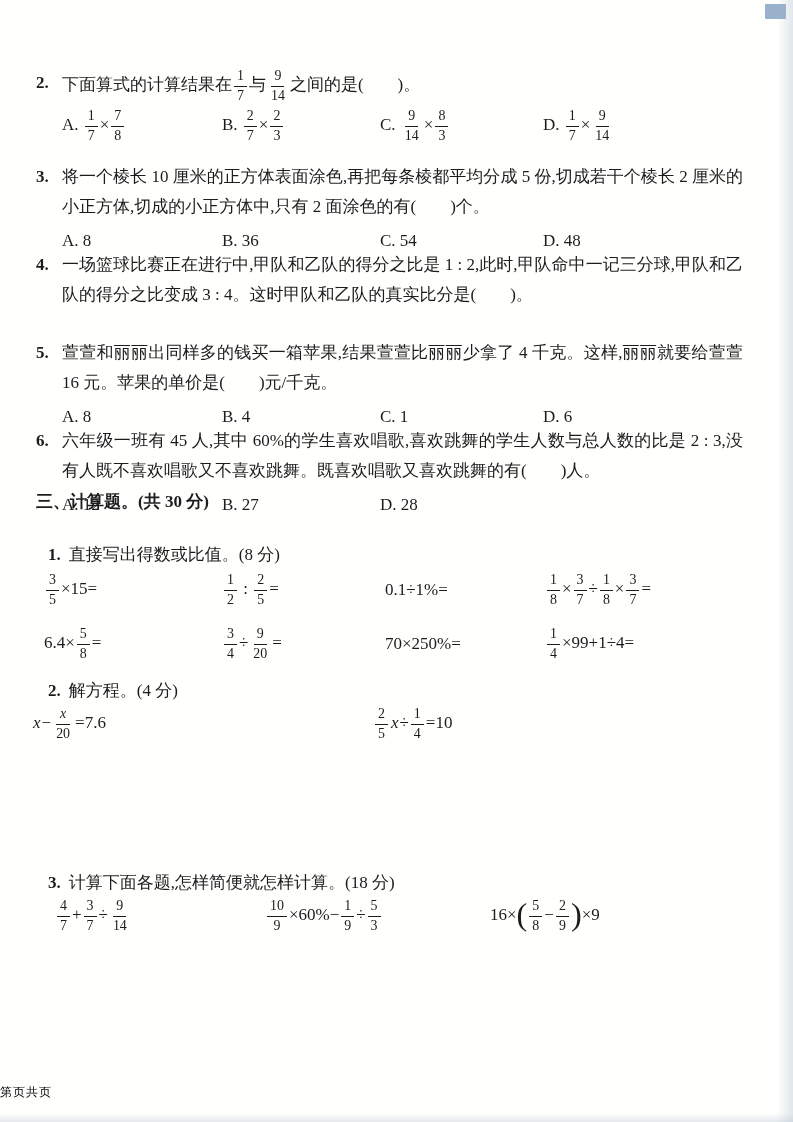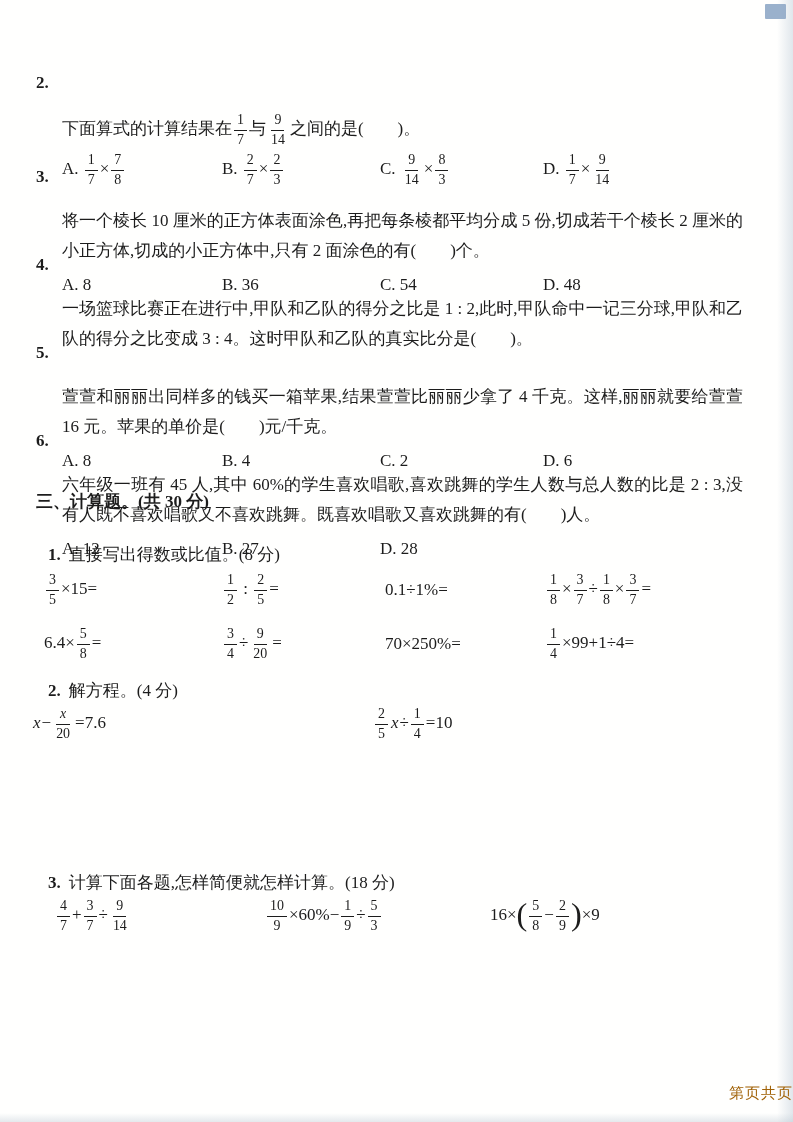--- a/index.html
+++ b/index.html
@@ -27,21 +27,21 @@
   .edge-bottom {
     position:absolute; bottom:0; left:0; width:100%; height:9px;
     background:linear-gradient(to bottom, rgba(190,200,210,0), rgba(185,197,208,0.38));
     pointer-events:none;
   }
 
   
   .q { position:absolute; left:36px; right:50px; display:flex; }
   .qnum { flex:0 0 26px; font-weight:bold; line-height:30px; }
   .qbody { flex:1; }
-  .stem { line-height:30px; text-align:justify;margin-top:44px; }
+  .stem { line-height:30px; text-align:justify; }
   .opts {
     display:grid; grid-template-columns:160px 158px 163px auto;
     line-height:30px; margin-top:4px; align-items:center;
   }
 
   .sec { position:absolute; left:36px; font-weight:bold; line-height:30px; }
   .subq { position:absolute; left:48px; right:50px; line-height:30px; }
   .subq .n { font-weight:bold; margin-right:8px; }
 
   .calc-row {
@@ -66,21 +66,21 @@
     vertical-align:middle; margin:0 2px; font-size:0.82em;
     line-height:1.2; text-align:center;
   }
   .fn { display:block; padding:0 3px 1px; border-bottom:1px solid #1c1c1c; }
   .fd { display:block; padding:1px 3px 0; }
   .bp { font-size:1.9em; line-height:1; vertical-align:middle; position:relative; top:-2px; }
   .math i { font-style:italic; padding:0 1px; }
 
   .footer {
     position:absolute; left:0; right:0; top:1084px;
-    text-align:right; font-size:15px; letter-spacing:1px; color:#a16207;
+    text-align:left; font-size:12px; letter-spacing:1px; color:#000000;
   }
 </style>
 </head>
 <body>
 
 <div class="page">
 
   <div class="edge-right"></div>
   <div class="corner-mark"></div>
   <div class="edge-bottom"></div>
@@ -148,21 +148,21 @@
     </div>
   </section>
 
   <section class="q" style="top:338px">
     <span class="qnum">5.</span>
     <div class="qbody">
       <div class="stem math">萱萱和丽丽出同样多的钱买一箱苹果,结果萱萱比丽丽少拿了 4 千克。这样,丽丽就要给萱萱 16 元。苹果的单价是(　　)元/千克。</div>
       <div class="opts">
         <span class="opt math">A. 8</span>
         <span class="opt math">B. 4</span>
-        <span class="opt math">C. 2</span>
+        <span class="opt math">C. 1</span>
         <span class="opt math">D. 6</span>
       </div>
     </div>
   </section>
 
   <section class="q" style="top:426px">
     <span class="qnum">6.</span>
     <div class="qbody">
       <div class="stem math">六年级一班有 45 人,其中 60%的学生喜欢唱歌,喜欢跳舞的学生人数与总人数的比是 2 : 3,没有人既不喜欢唱歌又不喜欢跳舞。既喜欢唱歌又喜欢跳舞的有(　　)人。</div>
       <div class="opts">

